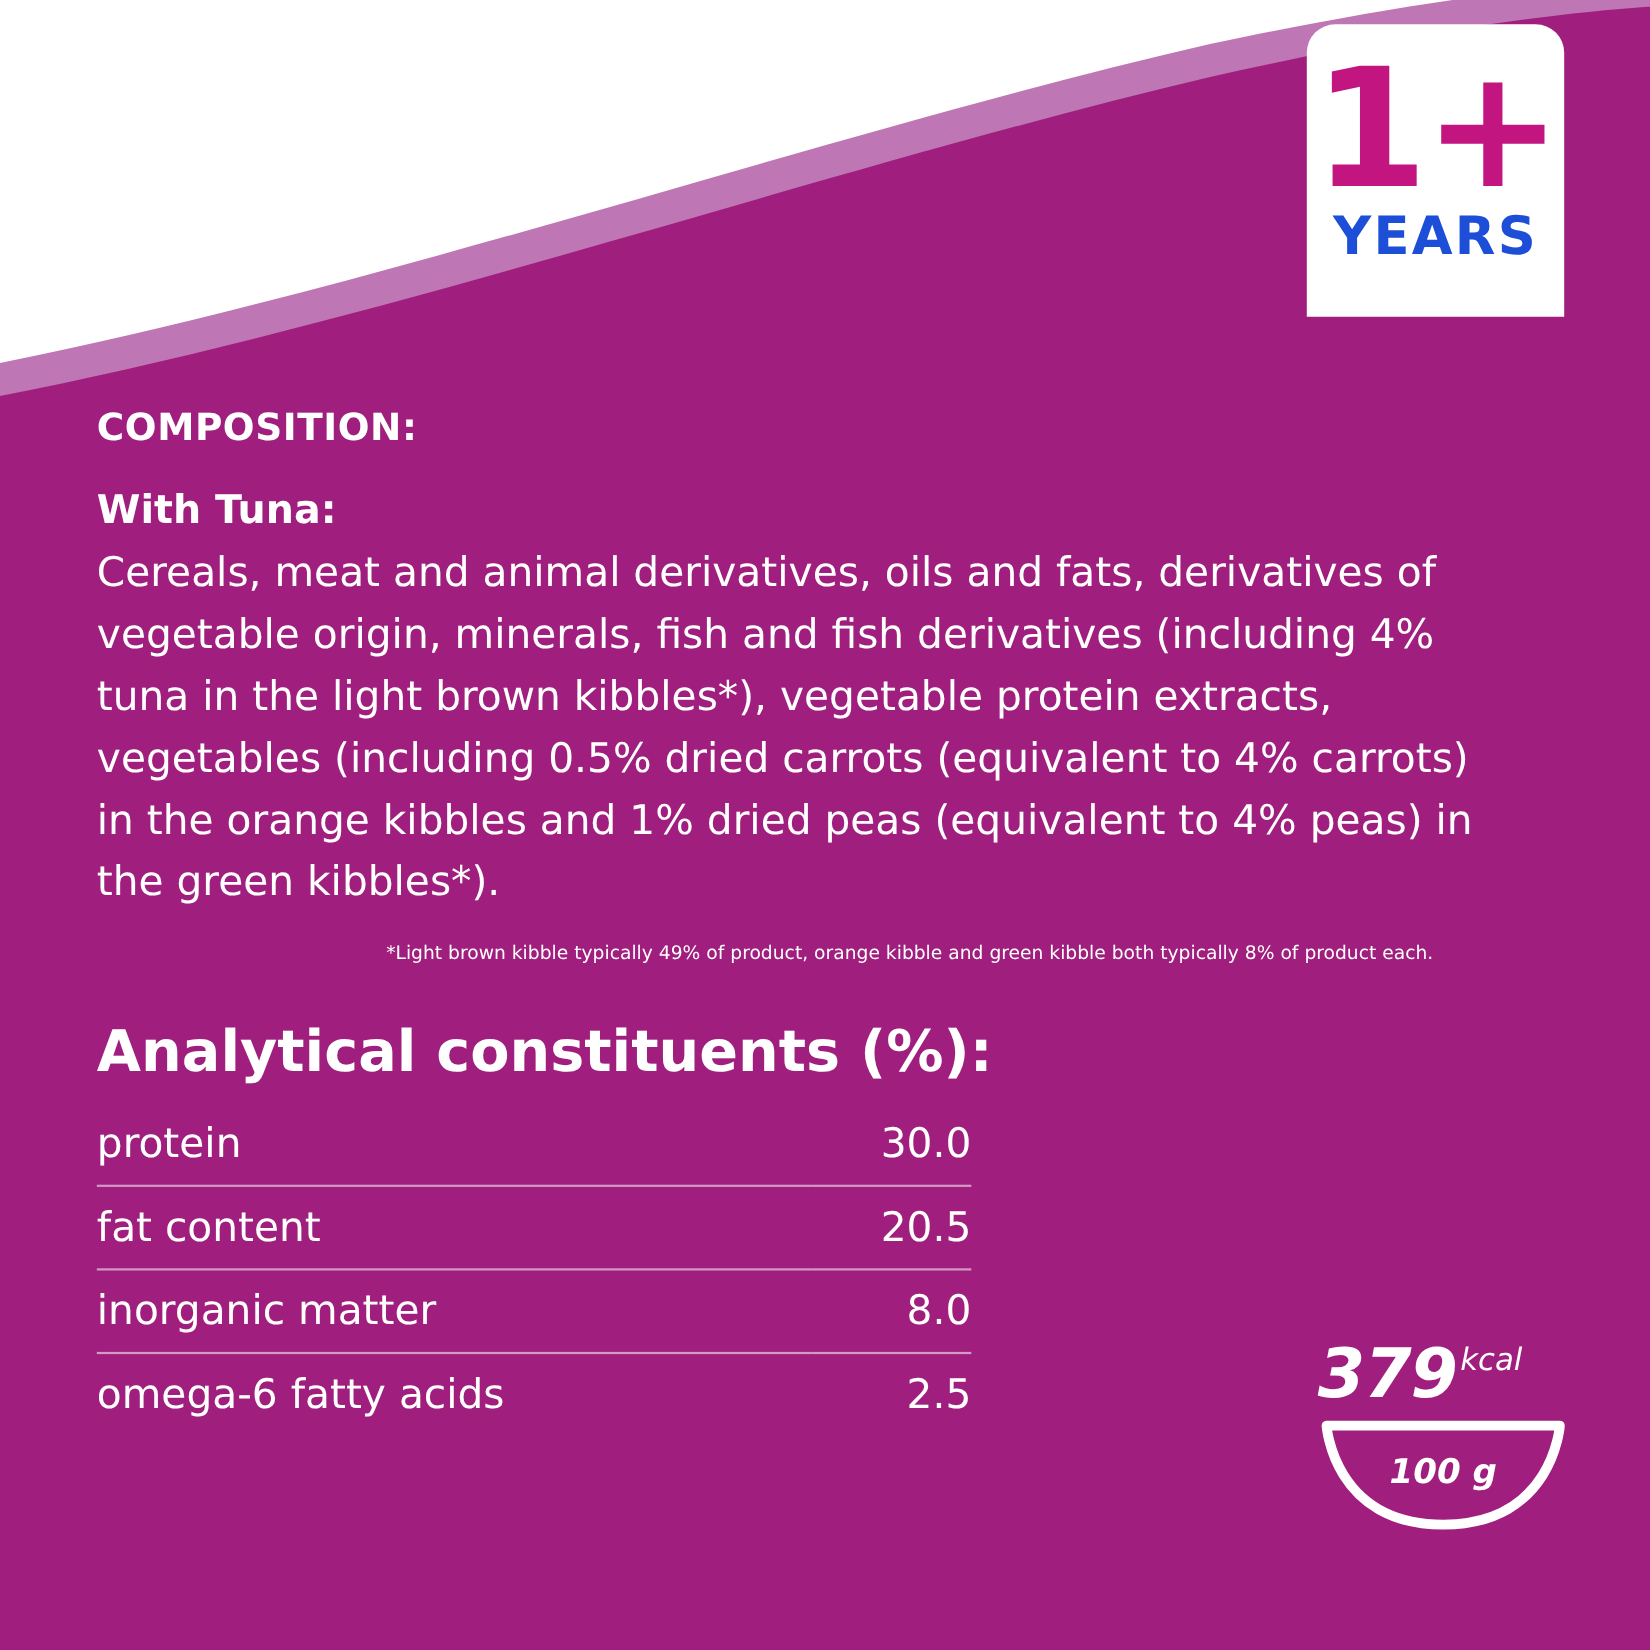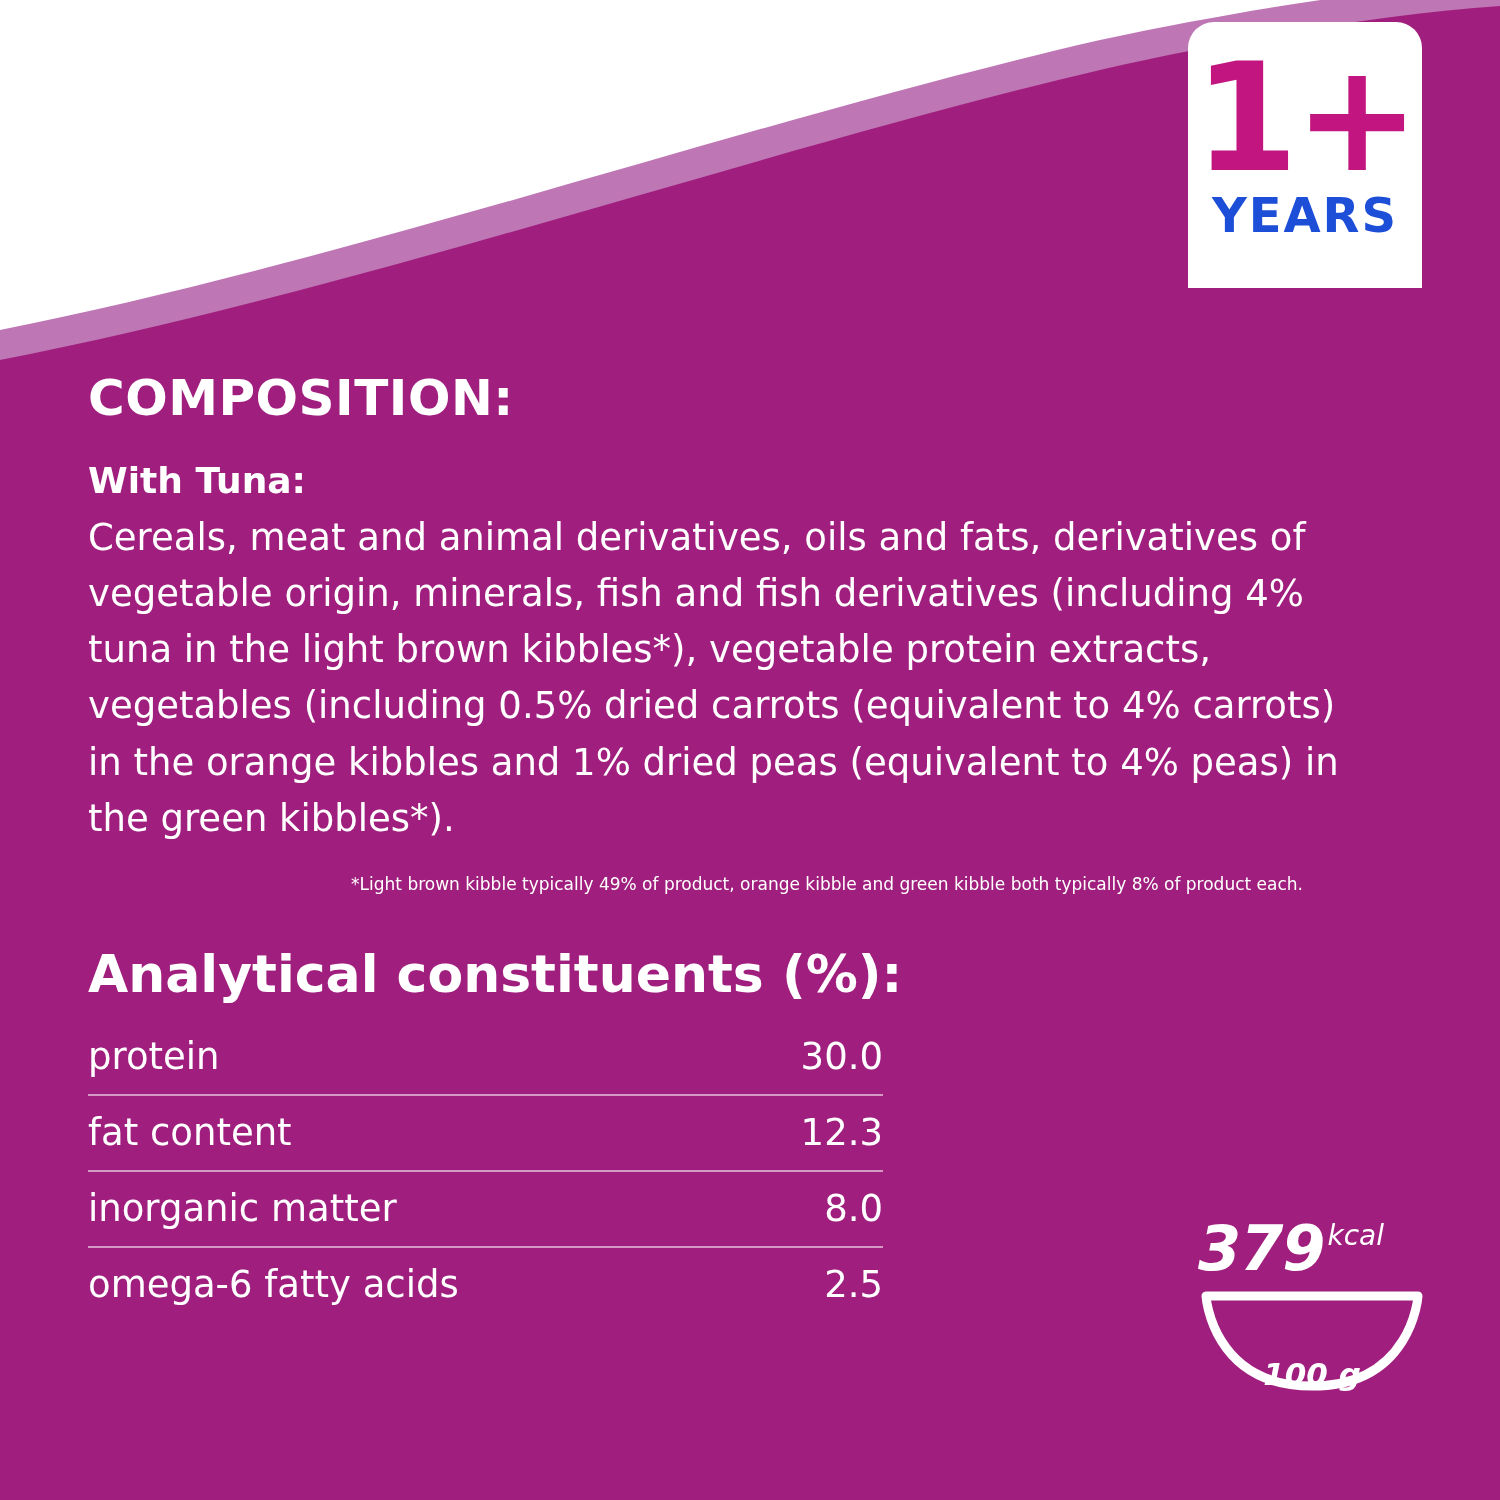--- a/index.html
+++ b/index.html
@@ -82,21 +82,21 @@
   
   .content {
     position: absolute;
     left: 88px;
     top: 372px;
     width: 1300px;
     color: #ffffff;
   }
 
   .h-comp {
-    font-size: 50px;
+    font-size: 34px;
     font-weight: bold;
     letter-spacing: .5px;
     margin: 0 0 34px 0;
     line-height: 1.05;
   }
 
   .sub-with {
     font-size: 36px;
     font-weight: bold;
     margin: 0 0 8px 0;
@@ -185,21 +185,20 @@
   .kcal .bowl svg { display: block; }
   .kcal .per {
     position: absolute;
     left: 0;
     right: 0;
     top: 34px;
     text-align: center;
     font-size: 31px;
     font-weight: bold;
     font-style: italic;
-    margin-top: 36px;
   }
 </style>
 </head>
 <body>
 
 <div class="pack">
 
   <div class="lilac-band"></div>
   <div class="magenta-body"></div>
 
@@ -221,21 +220,21 @@
     <h2 class="h-anal">Analytical constituents (%):</h2>
 
     <table class="table">
       <tbody>
         <tr>
           <td>protein</td>
           <td class="val">30.0</td>
         </tr>
         <tr>
           <td>fat content</td>
-          <td class="val">12.3</td>
+          <td class="val">20.5</td>
         </tr>
         <tr>
           <td>inorganic matter</td>
           <td class="val">8.0</td>
         </tr>
         <tr>
           <td>omega-6 fatty acids</td>
           <td class="val">2.5</td>
         </tr>
       </tbody>

